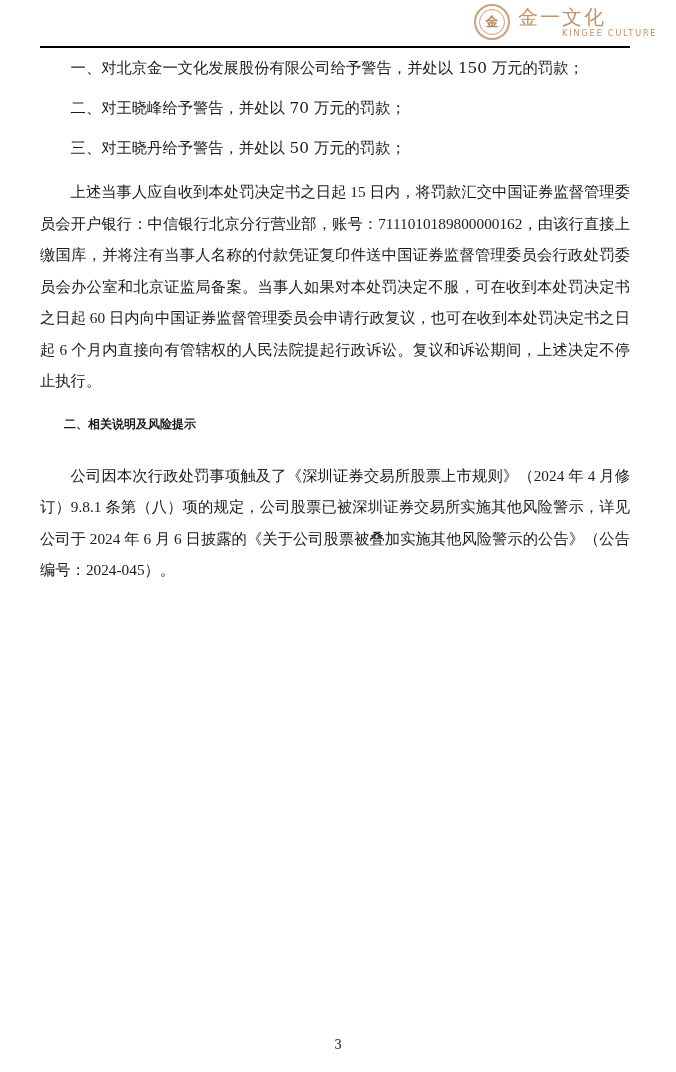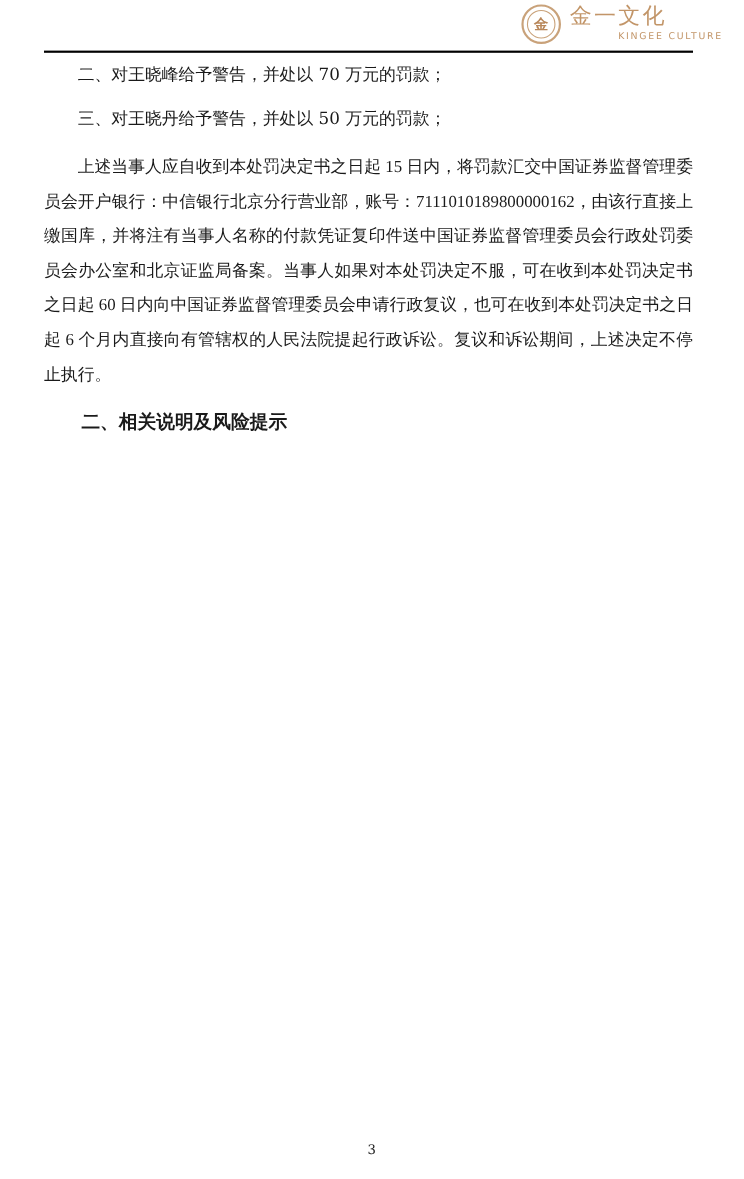--- a/index.html
+++ b/index.html
@@ -5,51 +5,53 @@
   html, body { margin: 0; padding: 0; background: #ffffff; }
   body { width: 676px; height: 1072px; position: relative; overflow: hidden;
          font-family: "DejaVu Serif", "Liberation Serif", serif; color: #1a1a1a; }
   .logo { position: absolute; left: 474px; top: 2px; height: 40px; display: flex; align-items: center; }
   .logo-mark { width: 36px; height: 36px; border-radius: 50%; border: 2px solid #c9a27a;
                box-sizing: border-box; display: flex; align-items: center; justify-content: center; }
   .logo-mark-inner { width: 26px; height: 26px; border-radius: 50%; border: 1px solid #c9a27a;
                      box-sizing: border-box; display: flex; align-items: center; justify-content: center;
                      font-size: 13px; color: #b8875a; font-weight: bold; font-family: "DejaVu Sans", sans-serif; }
   .logo-text { margin-left: 8px; display: flex; flex-direction: column; }
-  .logo-cn { font-family: Liberation Mono, monospace; font-size: 20px; color: #c29568; letter-spacing: 2px; line-height: 22px; }
+  .logo-cn { font-family: Liberation Serif, serif; font-size: 20px; color: #c29568; letter-spacing: 2px; line-height: 22px; }
   .logo-en { font-family: "DejaVu Sans", sans-serif; font-size: 8.5px; color: #c29568; letter-spacing: 1.6px; line-height: 10px; padding-left: 44px; }
   .rule { position: absolute; left: 40px; top: 46px; width: 590px; height: 2px; background: #000; }
   .doc { position: absolute; left: 40px; top: 50px; width: 590px; }
   p { margin: 0; font-size: 15.3px; line-height: 31.5px; text-align: justify; }
   .indent { text-indent: 2em; font-family: Liberation Serif, serif; }
   .item { padding-left: 2em; height: 40px; line-height: 36px; }
-  .heading { padding-left: 2em; font-weight: bold; font-family: "DejaVu Sans", sans-serif; font-size: 17px; line-height: 31px; }
+  .heading { padding-left: 2em; font-weight: bold; font-family: "DejaVu Sans", sans-serif; font-size: 12px; line-height: 31px; }
   .page-num { position: absolute; left: 0; width: 676px; top: 1038px; text-align: center; font-size: 12px; }
 </style>
 </head>
 <body>
 
 <div class="logo">
   <div class="logo-mark">
     <div class="logo-mark-inner">金</div>
   </div>
   <div class="logo-text">
     <span class="logo-cn">金一文化</span>
     <span class="logo-en">KINGEE CULTURE</span>
   </div>
 </div>
 
 <div class="rule"></div>
 
 <div class="doc">
+  <p class="item">一、对北京金一文化发展股份有限公司给予警告，并处以 150 万元的罚款；</p>
   <p class="item">二、对王晓峰给予警告，并处以 70 万元的罚款；</p>
   <p class="item">三、对王晓丹给予警告，并处以 50 万元的罚款；</p>
   <div style="height:6px"></div>
   <p class="indent">上述当事人应自收到本处罚决定书之日起 15 日内，将罚款汇交中国证券监督管理委员会开户银行：中信银行北京分行营业部，账号：7111010189800000162，由该行直接上缴国库，并将注有当事人名称的付款凭证复印件送中国证券监督管理委员会行政处罚委员会办公室和北京证监局备案。当事人如果对本处罚决定不服，可在收到本处罚决定书之日起 60 日内向中国证券监督管理委员会申请行政复议，也可在收到本处罚决定书之日起 6 个月内直接向有管辖权的人民法院提起行政诉讼。复议和诉讼期间，上述决定不停止执行。</p>
   <div style="height:12px"></div>
   <p class="heading">二、相关说明及风险提示</p>
   <div style="height:8px"></div>
   <div style="height:12px"></div>
+  <p class="indent">公司因本次行政处罚事项触及了《深圳证券交易所股票上市规则》（2024 年 4 月修订）9.8.1 条第（八）项的规定，公司股票已被深圳证券交易所实施其他风险警示，详见公司于 2024 年 6 月 6 日披露的《关于公司股票被叠加实施其他风险警示的公告》（公告编号：2024-045）。</p>
   <div style="height:12px"></div>
   <div style="height:12px"></div>
 </div>
 
 <div class="page-num">3</div>
 
 </body></html>

